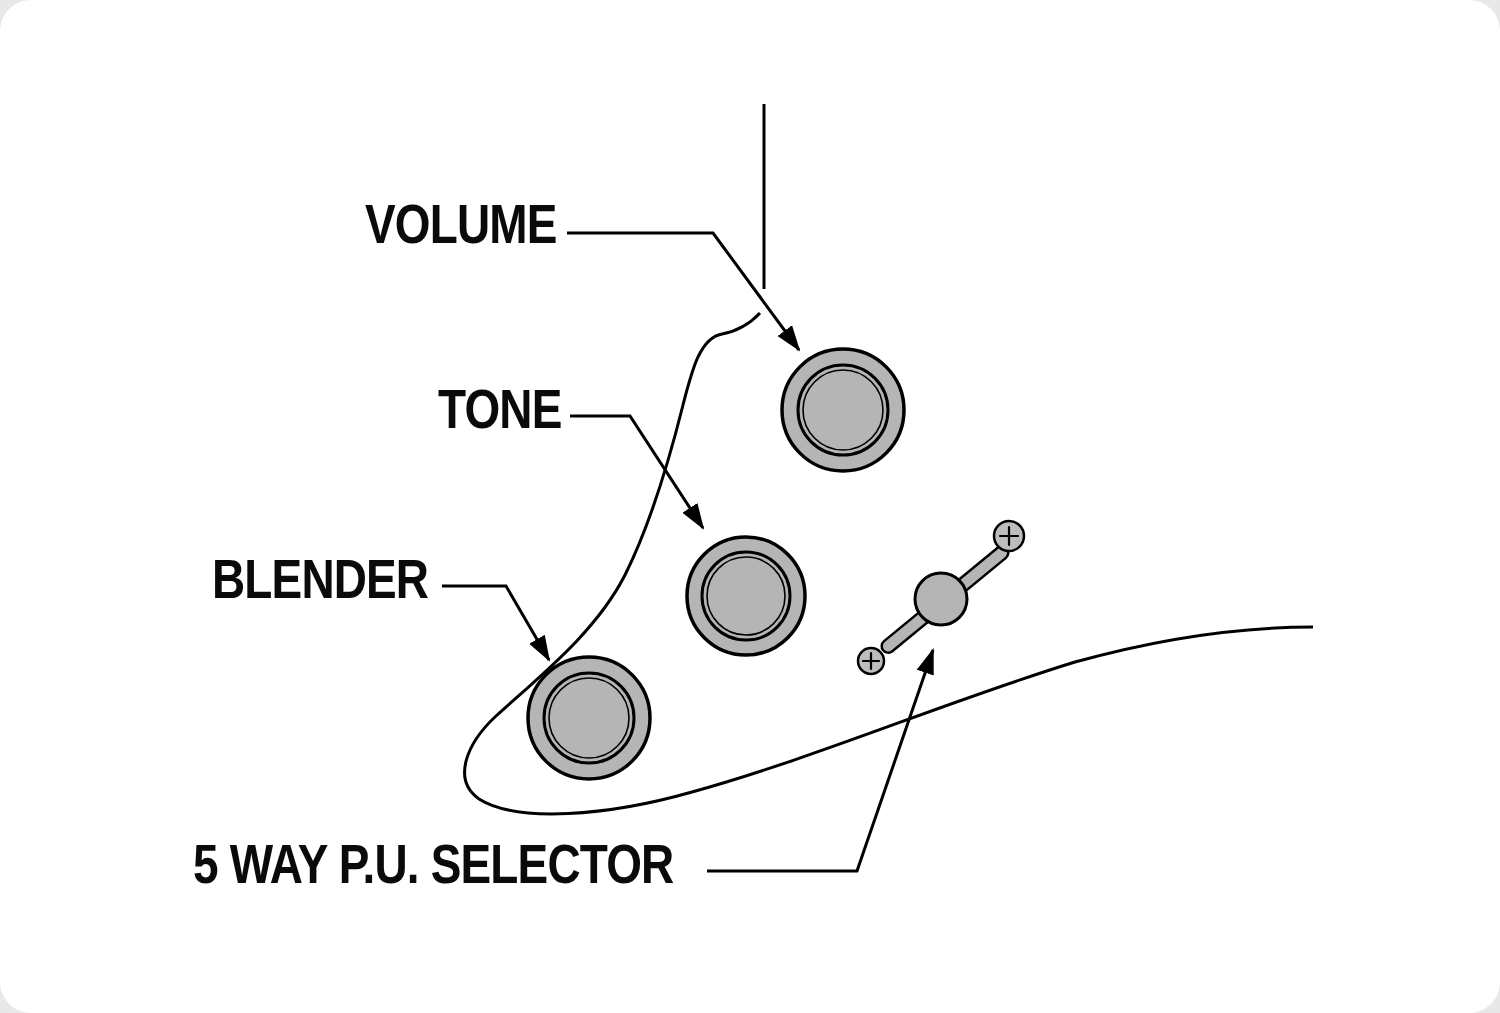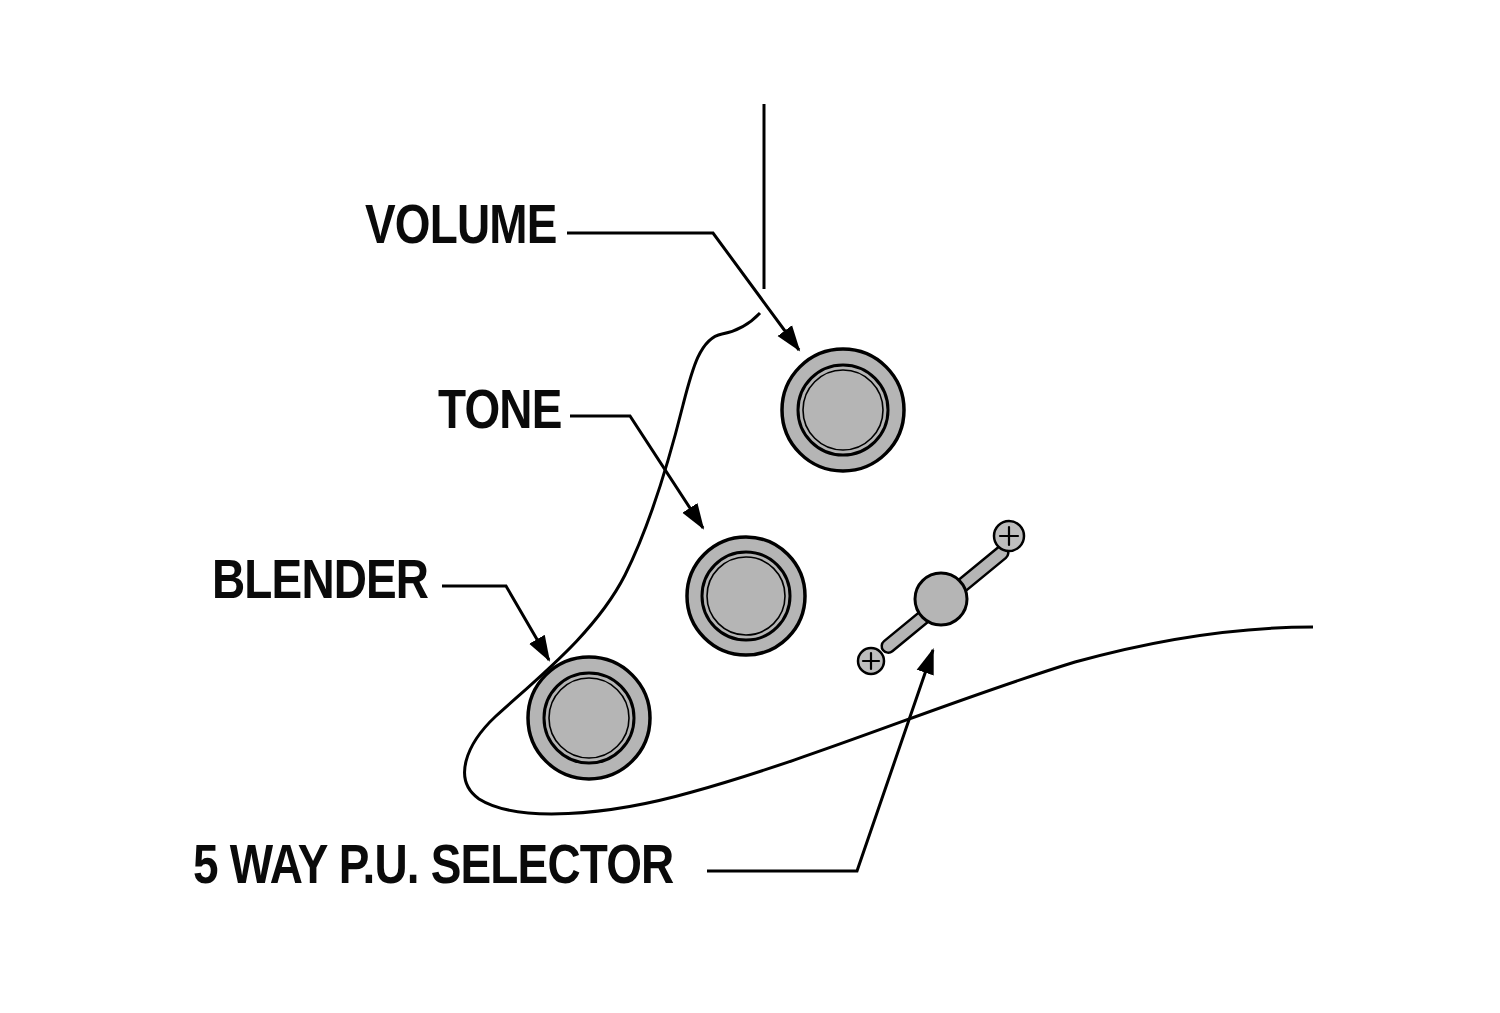--- a/index.html
+++ b/index.html
@@ -9,20 +9,21 @@
     --knob-fill:#b5b5b5;
     --screw-fill:#bdbdbd;
   }
   *{margin:0;padding:0;box-sizing:border-box;}
   body{background:#e8e8e8;font-family:"Liberation Sans",sans-serif;}
   .stage{
     position:relative;
     width:1500px;height:1013px;
     background:var(--background);
     overflow:hidden;
+    border-radius:31px;
   }
   .diagram-svg{position:absolute;inset:0;}
   .label{
     position:absolute;
     font-family:"Liberation Sans","DejaVu Sans",sans-serif;
     font-weight:700;
     font-size:56px;
     line-height:56px;
     letter-spacing:-1px;
     color:var(--text);

